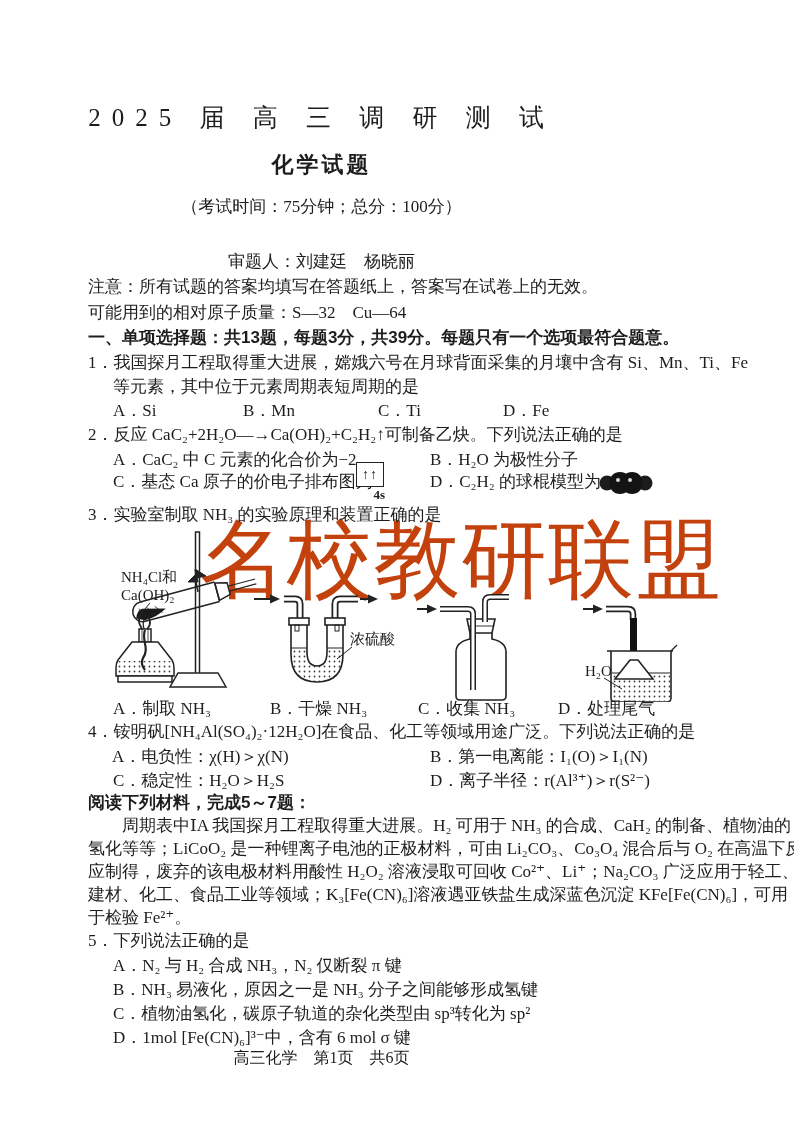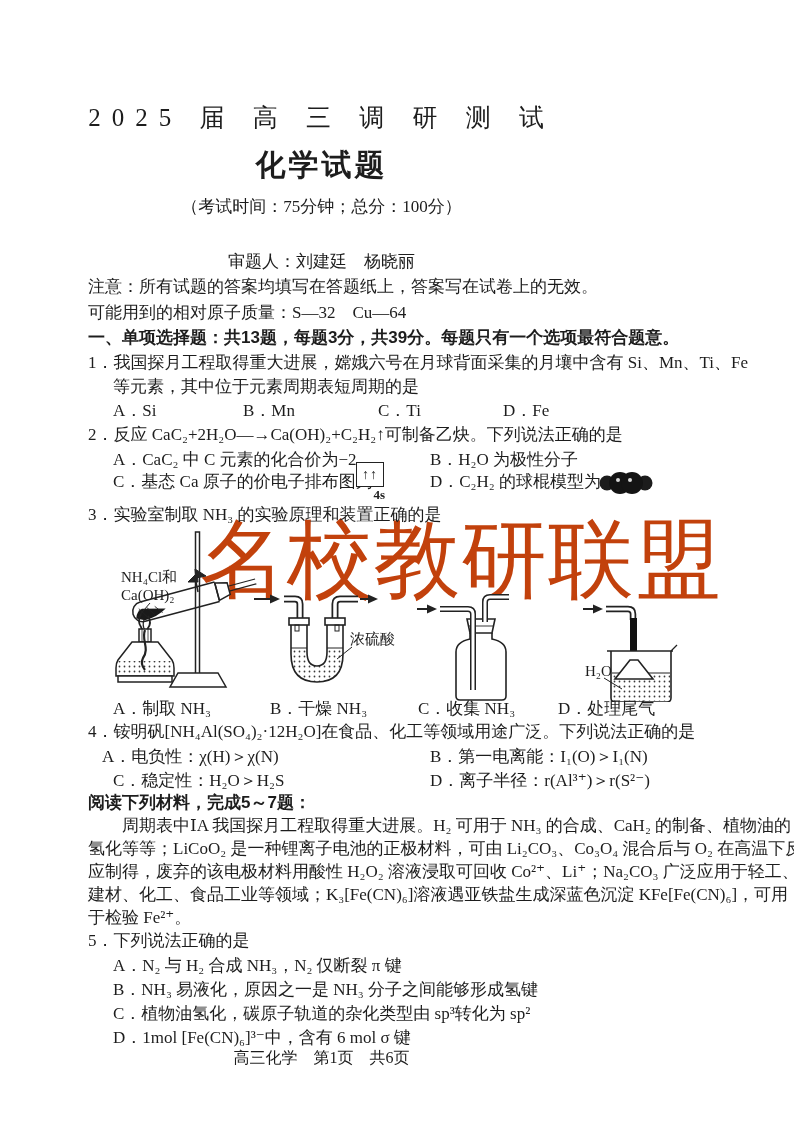--- a/index.html
+++ b/index.html
@@ -6,21 +6,21 @@
   .page{
     position:relative;width:794px;height:1123px;margin:0 auto;background:#ffffff;
     overflow:hidden;color:#1d1d1d;
     font-family:"Liberation Serif","DejaVu Serif",serif;
   }
   .ln{position:absolute;font-size:17px;line-height:20px;white-space:nowrap;z-index:2;}
   .c{left:0;width:643px;text-align:center;}
   .sans{font-family:"Liberation Sans","DejaVu Sans",sans-serif;}
   .b{font-weight:bold;}
   .title{font-size:25px;letter-spacing:11px;line-height:32px;}
-  .subject{font-size:30px;letter-spacing:3px;line-height:38px;font-weight:bold;
+  .subject{font-size:22px;letter-spacing:3px;line-height:38px;font-weight:bold;
            font-family:"Liberation Sans","DejaVu Sans",sans-serif;}
   .watermark{
     position:absolute;left:200px;top:514px;z-index:1;
     font-size:86px;line-height:92px;color:#c2410c;letter-spacing:1px;white-space:nowrap;
     font-family:"Liberation Serif","DejaVu Serif",serif;
   }
   .ebox{position:absolute;left:356px;top:462px;width:26px;height:23px;z-index:2;
         border:1.5px solid #222;display:flex;align-items:center;justify-content:center;
         font-size:14px;font-weight:bold;letter-spacing:1px;background:#fff;}
   .ebox-label{position:absolute;left:356px;top:487px;width:29px;z-index:2;text-align:right;
@@ -189,21 +189,21 @@
     </div>
 
     <span class="ln" style="left:113px;top:699px">A．制取 NH₃</span>
     <span class="ln" style="left:270px;top:699px">B．干燥 NH₃</span>
     <span class="ln" style="left:418px;top:699px">C．收集 NH₃</span>
     <span class="ln" style="left:558px;top:699px">D．处理尾气</span>
   </div>
 
   <div>
     <div class="ln" style="left:88px;top:722px">4．铵明矾[NH₄Al(SO₄)₂·12H₂O]在食品、化工等领域用途广泛。下列说法正确的是</div>
-    <span class="ln" style="left:102px;top:747px">A．电负性：χ(H)＞χ(N)</span>
+    <span class="ln" style="left:112px;top:747px">A．电负性：χ(H)＞χ(N)</span>
     <span class="ln" style="left:430px;top:747px">B．第一电离能：I₁(O)＞I₁(N)</span>
     <span class="ln" style="left:113px;top:771px">C．稳定性：H₂O＞H₂S</span>
     <span class="ln" style="left:430px;top:771px">D．离子半径：r(Al³⁺)＞r(S²⁻)</span>
   </div>
 
   <div>
     <div class="ln sans b" style="left:88px;top:793px">阅读下列材料，完成5～7题：</div>
     <div class="ln" style="left:122px;top:816px">周期表中ⅠA 我国探月工程取得重大进展。H₂ 可用于 NH₃ 的合成、CaH₂ 的制备、植物油的</div>
     <div class="ln" style="left:88px;top:839px">氢化等等；LiCoO₂ 是一种锂离子电池的正极材料，可由 Li₂CO₃、Co₃O₄ 混合后与 O₂ 在高温下反</div>
     <div class="ln" style="left:88px;top:862px">应制得，废弃的该电极材料用酸性 H₂O₂ 溶液浸取可回收 Co²⁺、Li⁺；Na₂CO₃ 广泛应用于轻工、</div>

